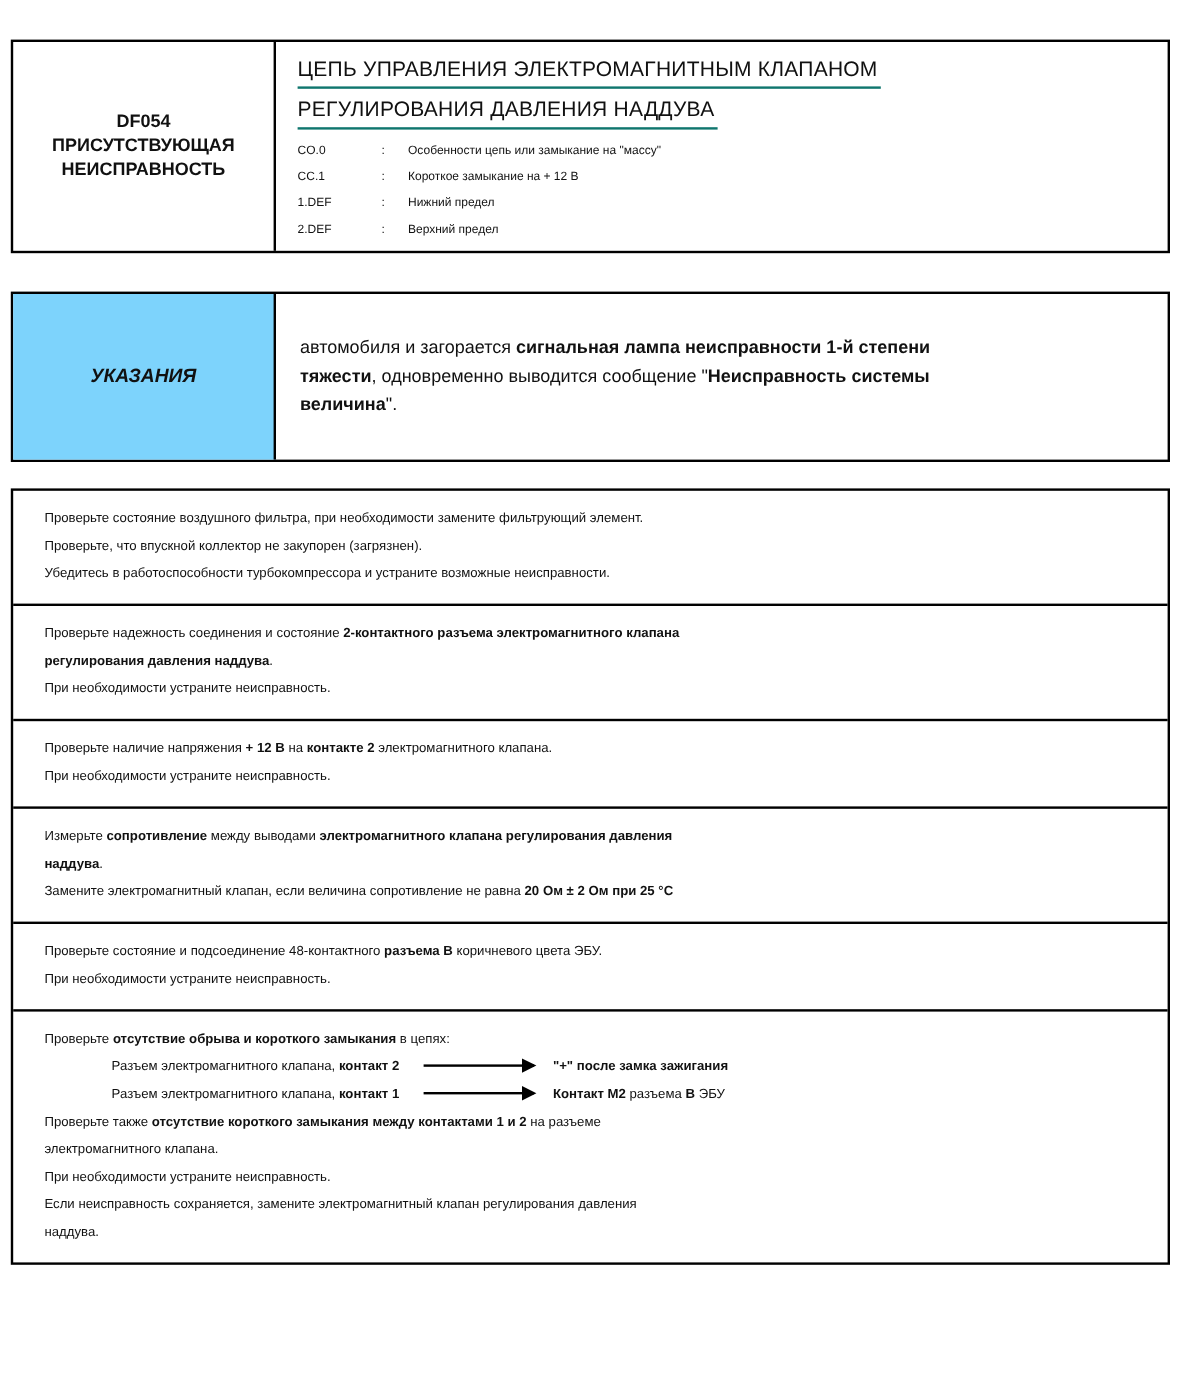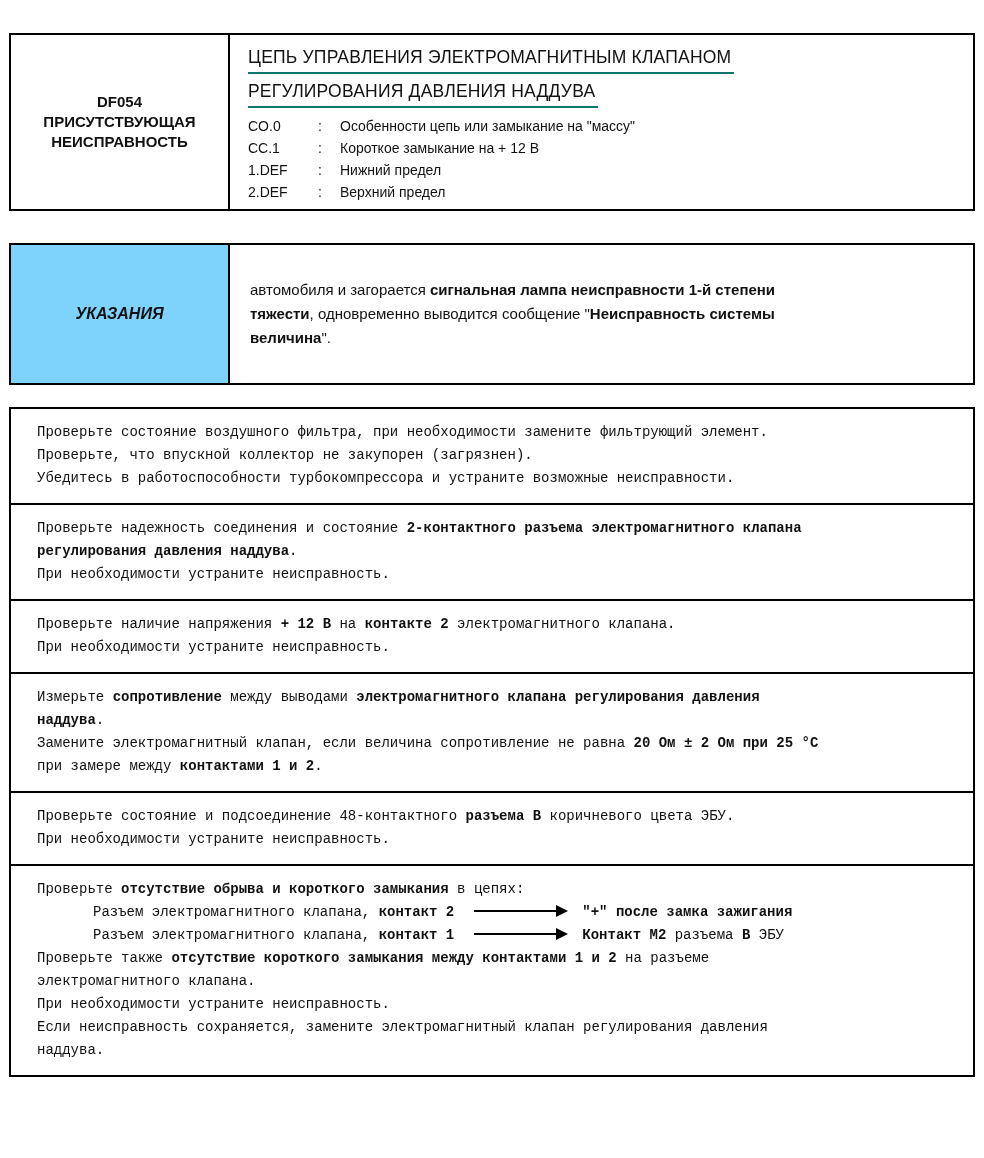--- a/index.html
+++ b/index.html
@@ -23,36 +23,36 @@
     box-sizing:border-box;padding:6px;
   }
   #fault-box .right-cell{flex:1;padding:9px 18px 6px 18px;box-sizing:border-box;}
   .title-line{
     width:max-content;max-width:100%;
     font-size:17.5px;line-height:22px;letter-spacing:0.2px;
     border-bottom:2px solid #0f766e;
     padding:2px 3px 4px 0;margin-bottom:4px;
   }
   .codes{margin-top:7px;}
-  .code-row{display:flex;font-size:14px;line-height:22px;}
+  .code-row{display:flex;font-size:10px;line-height:22px;}
   .code-col{width:70px;flex:0 0 70px;}
   .colon-col{width:22px;flex:0 0 22px;}
   
   #notes-box{top:243px;min-height:142px;display:flex;}
   #notes-box .left-cell{background:#7dd3fc;font-style:italic;font-size:16px;}
   #notes-box .right-cell{
     flex:1;display:flex;flex-direction:column;justify-content:center;
     padding:8px 20px;box-sizing:border-box;font-size:15px;line-height:24px;
   }
   
   #procedure-box{top:407px;}
   .step{
     padding:12px 22px 13px 26px;
     border-bottom:2px solid #000000;
-    font-size:14px;line-height:23px;font-family:Liberation Mono, monospace;
+    font-size:11px;line-height:23px;
   }
   .step:last-child{border-bottom:none;}
   .rline{white-space:nowrap;}
   .rline.indent{padding-left:56px;}
   .bold{font-weight:bold;}
   
   .arrow{
     display:inline-block;vertical-align:middle;position:relative;
     width:92px;height:2px;background:#000000;margin:0 16px 3px 20px;
   }
@@ -124,21 +124,20 @@
         <div class="rline"><span>При необходимости устраните неисправность.</span></div>
       </div>
     <div class="step">
         <div class="rline"><span>Проверьте наличие напряжения </span><span class="bold">+ 12 В</span><span> на </span><span class="bold">контакте 2</span><span> электромагнитного клапана.</span></div>
         <div class="rline"><span>При необходимости устраните неисправность.</span></div>
       </div>
     <div class="step">
         <div class="rline"><span>Измерьте </span><span class="bold">сопротивление</span><span> между выводами </span><span class="bold">электромагнитного клапана регулирования давления</span></div>
         <div class="rline"><span class="bold">наддува</span><span>.</span></div>
         <div class="rline"><span>Замените электромагнитный клапан, если величина сопротивление не равна </span><span class="bold">20 Ом ± 2 Ом при 25 °C</span></div>
-        <div class="rline"><span>при замере между </span><span class="bold">контактами 1 и 2</span><span>.</span></div>
       </div>
     <div class="step">
         <div class="rline"><span>Проверьте состояние и подсоединение 48-контактного </span><span class="bold">разъема В</span><span> коричневого цвета ЭБУ.</span></div>
         <div class="rline"><span>При необходимости устраните неисправность.</span></div>
       </div>
     <div class="step">
         <div class="rline"><span>Проверьте </span><span class="bold">отсутствие обрыва и короткого замыкания</span><span> в цепях:</span></div>
         <div class="rline indent"><span>Разъем электромагнитного клапана, </span><span class="bold">контакт 2</span><span class="arrow"></span><span class="bold">"+" после замка зажигания</span></div>
         <div class="rline indent"><span>Разъем электромагнитного клапана, </span><span class="bold">контакт 1</span><span class="arrow"></span><span class="bold">Контакт М2</span><span> разъема </span><span class="bold">В</span><span> ЭБУ</span></div>
         <div class="rline"><span>Проверьте также </span><span class="bold">отсутствие короткого замыкания между контактами 1 и 2</span><span> на разъеме</span></div>

